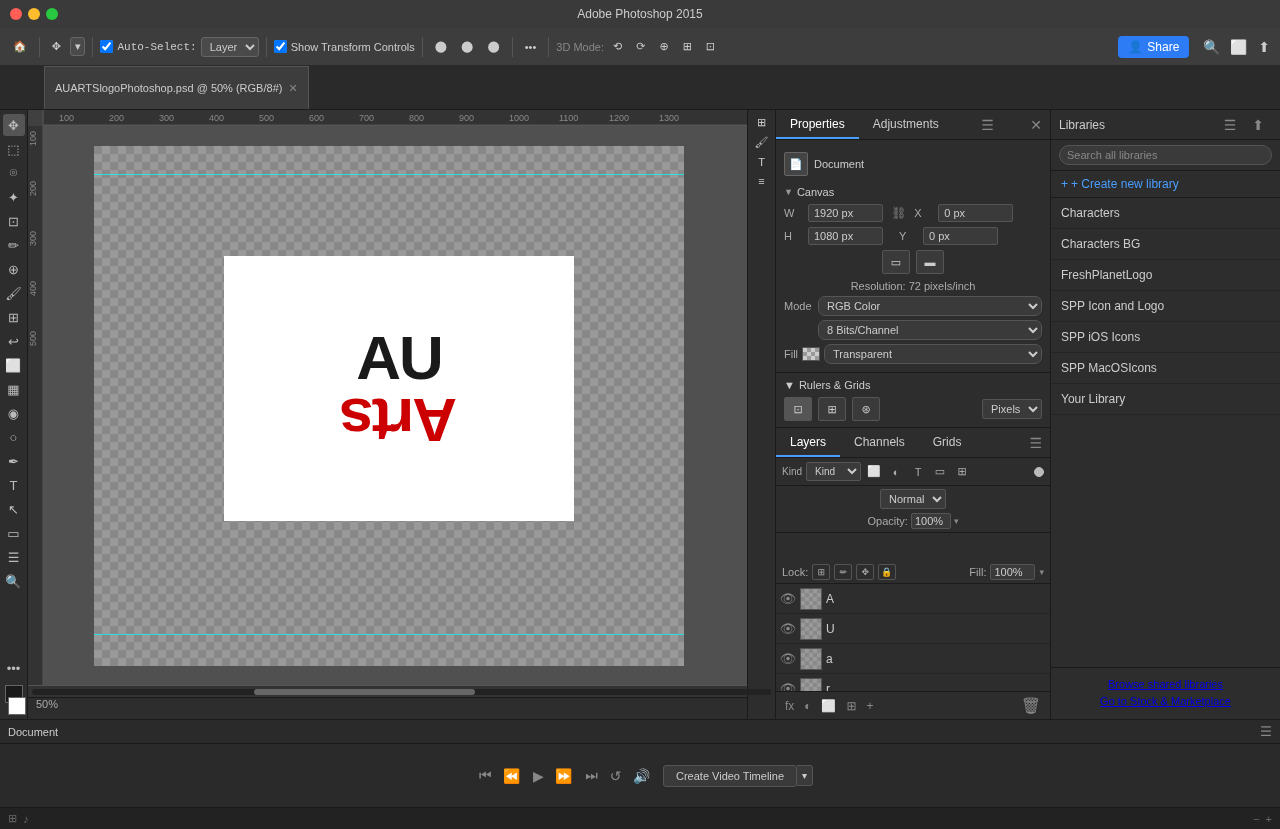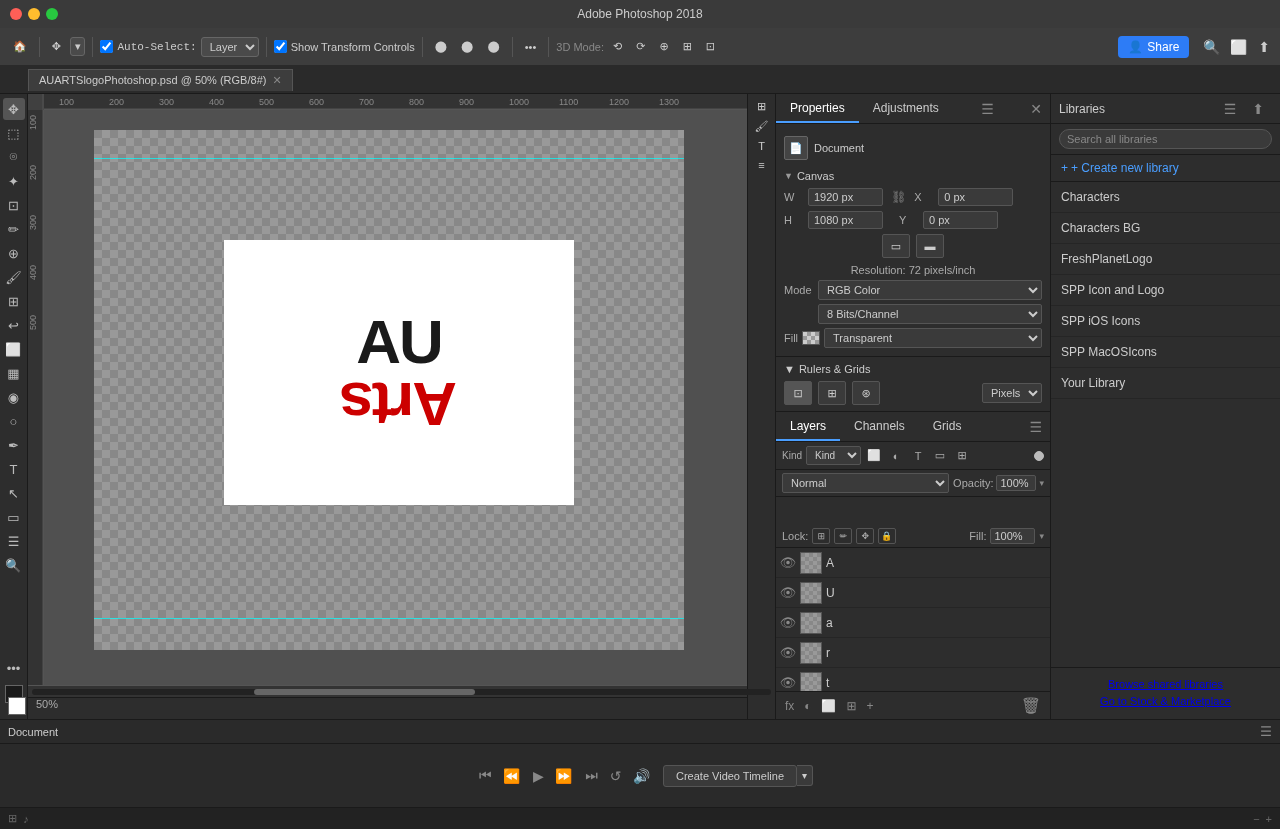--- a/index.html
+++ b/index.html
@@ -126,26 +126,25 @@
       border-radius: 3px;
       cursor: pointer;
       color: #bbb;
       font-size: 13px;
     }
     .tool-icon.active { background: #555; }
 
     
     #tab-bar {
       background: #2a2a2a;
-      height: 28px;
-      display: flex;
-      align-items: center;
+      height: 44px;
+      display: flex;
       border-bottom: 1px solid #1a1a1a;
       flex-shrink: 0;
-      padding-left: 28px;
+      padding-left: 44px;
     }
     .doc-tab {
       background: #3d3d3d;
       border: 1px solid #555;
       border-bottom: none;
       padding: 4px 10px;
       font-size: 11px;
       color: #ccc;
       cursor: pointer;
       display: flex;
@@ -396,21 +395,21 @@
       align-items: center;
       margin-bottom: 4px;
       gap: 4px;
     }
     .prop-mode-label { color: #aaa; font-size: 11px; width: 30px; }
     .prop-select {
       background: #3a3a3a;
       border: 1px solid #555;
       color: #ccc;
       padding: 2px 4px;
-      border-radius: 2px;
+      border-radius: 7px;
       font-size: 11px;
       flex: 1;
     }
 
     .fill-row {
       display: flex;
       align-items: center;
       gap: 4px;
       font-size: 11px;
       color: #aaa;
@@ -538,20 +537,21 @@
     }
     .dot-indicator.filled { background: #bbb; border-color: #bbb; }
 
     .blend-row {
       display: flex;
       align-items: center;
       padding: 3px 6px;
       gap: 4px;
       border-bottom: 1px solid #1a1a1a;
       flex-shrink: 0;
+      flex-direction: column;
     }
     .blend-select {
       background: #3a3a3a;
       border: 1px solid #555;
       color: #ccc;
       padding: 2px 4px;
       border-radius: 2px;
       font-size: 11px;
       flex: 1;
     }
@@ -818,21 +818,21 @@
   </style>
 </head>
 <body>
 
 <div id="titlebar">
   <div class="traffic-lights">
     <div class="traffic-light tl-red"></div>
     <div class="traffic-light tl-yellow"></div>
     <div class="traffic-light tl-green"></div>
   </div>
-  <span class="title">Adobe Photoshop 2018</span>
+  <span class="title">Adobe Photoshop 2015</span>
 </div>
 
 <div id="toolbar">
   <button class="toolbar-btn">🏠</button>
   <div class="toolbar-sep"></div>
   <button class="toolbar-btn">✥</button>
   <div class="toolbar-dropdown">▾</div>
   <div class="toolbar-sep"></div>
   <input type="checkbox" checked="" style="">
   <span style="font-size:11px;color:#ccc;font-family:Liberation Mono, monospace;">Auto-Select:</span>

